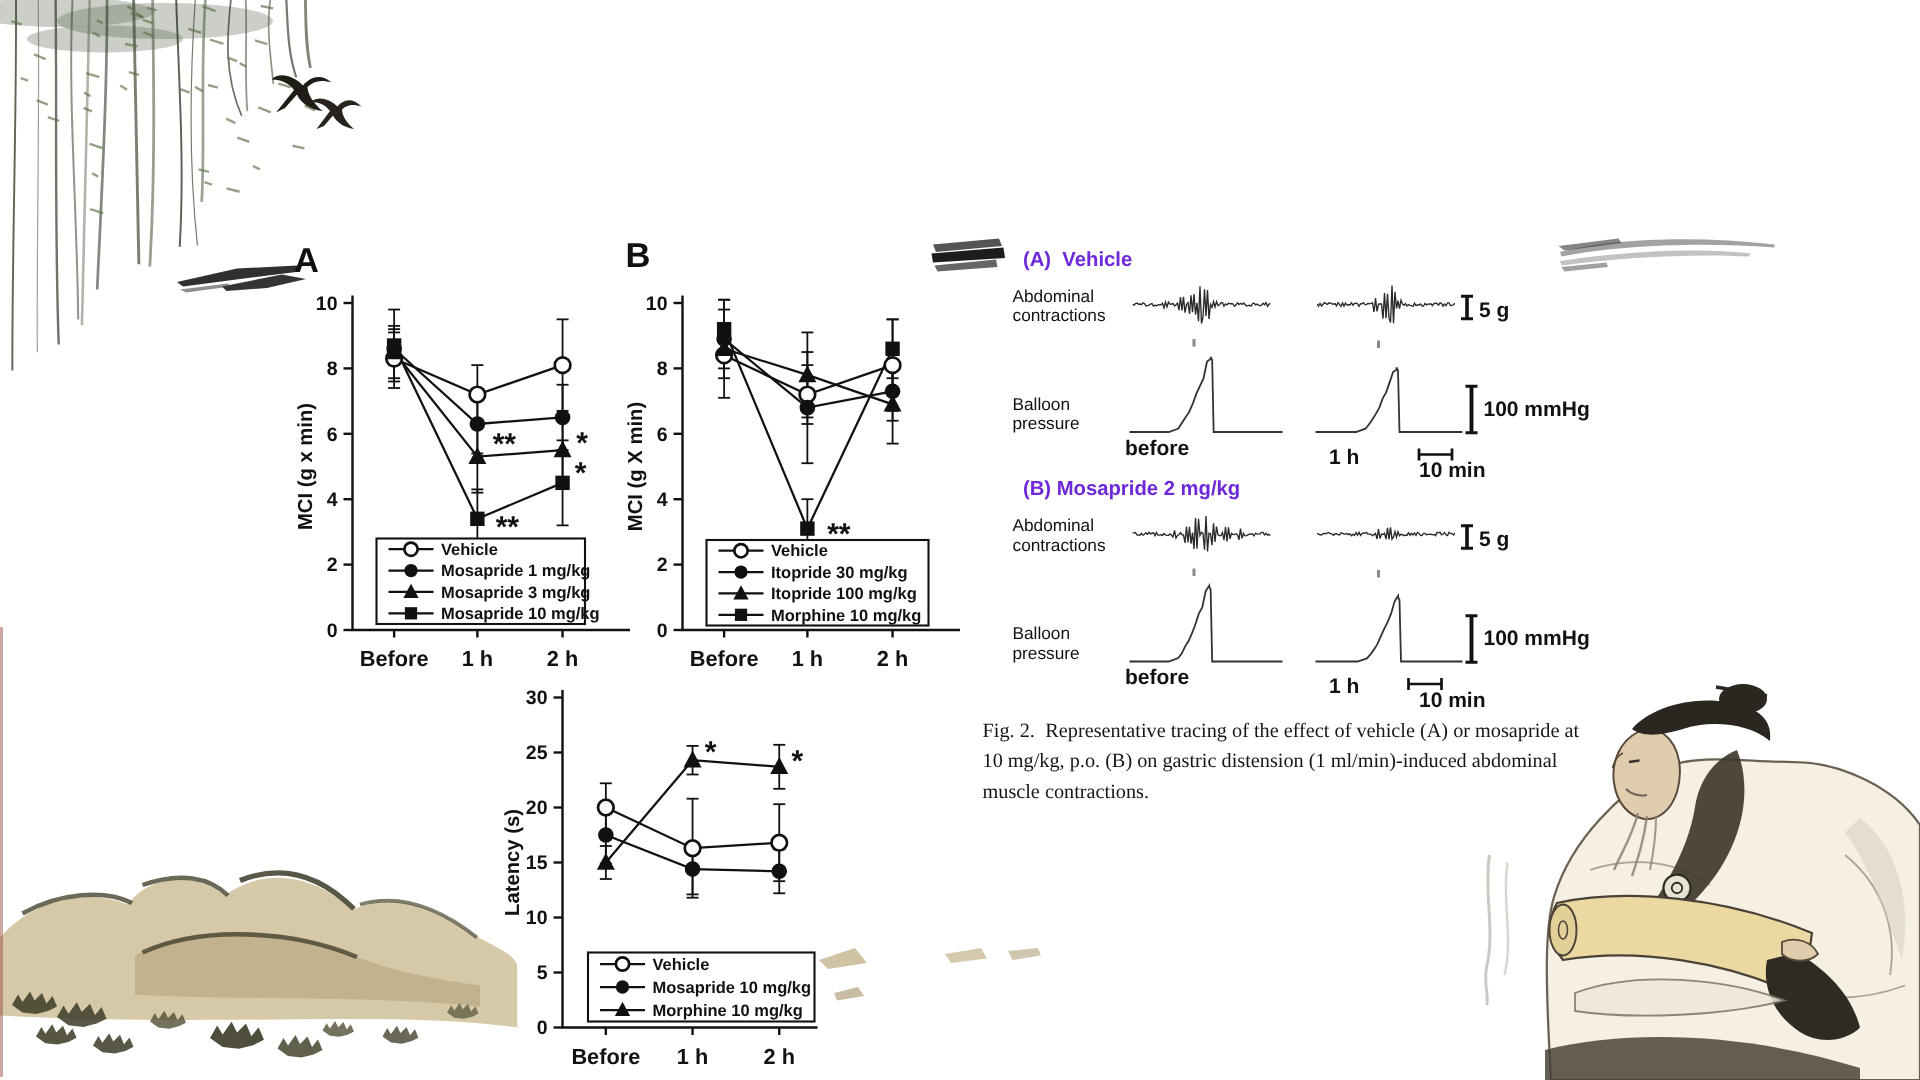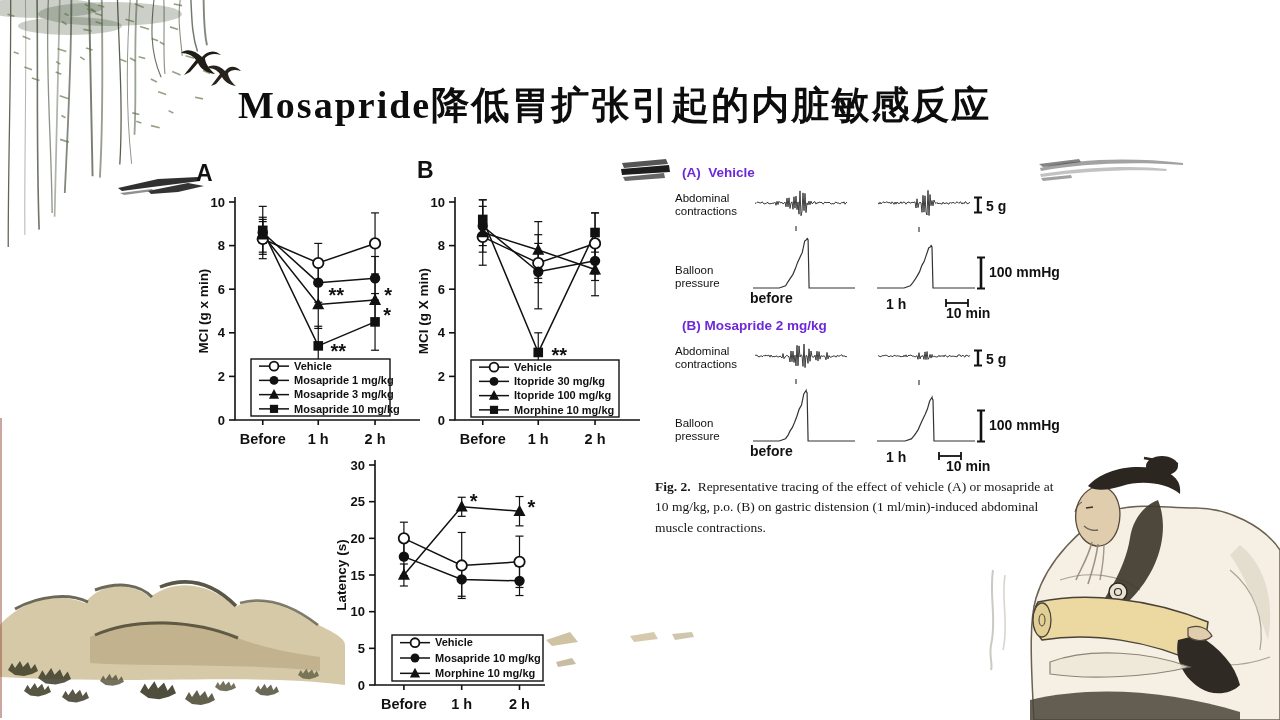--- a/index.html
+++ b/index.html
@@ -28,21 +28,21 @@
   #trB{top:316px}
   .t-title{left:32px;top:2px;font-size:13.5px;font-weight:700;color:#6d28d9;white-space:pre}
   .t-label{font-size:11.5px;font-weight:400;line-height:1.15;white-space:pre-line;color:#111}
   .lab-abd{left:25px;top:29px}
   .lab-bal{left:25px;top:101px}
   .t-small{font-size:14px;font-weight:700;color:#111;white-space:nowrap}
   .stim{position:absolute;width:2px;height:5px;background:#8a8a8a}
   .sb line{stroke:#111}
   .caption{left:655px;top:477px;width:400px;font-family:"Liberation Serif",serif;
            font-size:13.5px;line-height:1.5;color:#161616}
-  .cap-label{font-weight:700;margin-right:7px}
+  .cap-label{font-weight:400;margin-right:7px}
   .citation{left:688px;top:649px;font-size:21px;color:#0a0a0a;z-index:6;white-space:nowrap}
   .cit-vol{font-weight:700}
   .deco{pointer-events:none}
   .redline{left:0;top:418px;width:2px;height:300px;background:#9a5040;opacity:.5}
 </style>
 </head>
 <body>
 
 <div class="slide">
 
@@ -183,21 +183,20 @@
     <line x1="114" y1="8" x2="148" y2="14" stroke="#2b2620" stroke-width="2.5"></line>
     <path d="M62,92 C58,108 50,120 46,130" stroke="#8d8374" stroke-width="1.6" fill="none" opacity="0.85"></path>
     <path d="M68,94 C66,110 62,122 58,134" stroke="#8d8374" stroke-width="1.6" fill="none" opacity="0.85"></path>
     <path d="M74,94 C74,108 72,120 70,130" stroke="#8d8374" stroke-width="1.4" fill="none" opacity="0.8"></path>
     <path d="M54,76 C58,80 64,81 68,80" stroke="#6b6257" stroke-width="1.3" fill="none"></path>
     <path d="M20,212 C60,197 120,202 160,217 C120,227 60,230 20,224 Z" fill="#eee8d8" stroke="#7a7264" stroke-width="1.2" opacity="0.85"></path>
     <path d="M0,250 C60,235 140,240 210,262 L210,270 L0,270 Z" fill="#4a4337" opacity="0.85"></path>
   </svg>
   <div class="abs deco redline"></div>
 
-  <div class="abs title">Mosapride降低胃扩张引起的内脏敏感反应</div>
 
   <div class="abs panel-letter" id="plA">A</div>
   <div class="abs panel-letter" id="plB">B</div>
 
   <div class="abs" id="chart0"><svg width="292" height="300">
         <path d="M87 39 V262 H272" class="ax"></path>
         <line x1="81" y1="262" x2="87" y2="262" class="ax"></line>
         <text x="77" y="266.5" text-anchor="end" class="tick">0</text>
         <line x1="81" y1="218.4" x2="87" y2="218.4" class="ax"></line>
         <text x="77" y="222.9" text-anchor="end" class="tick">2</text>

